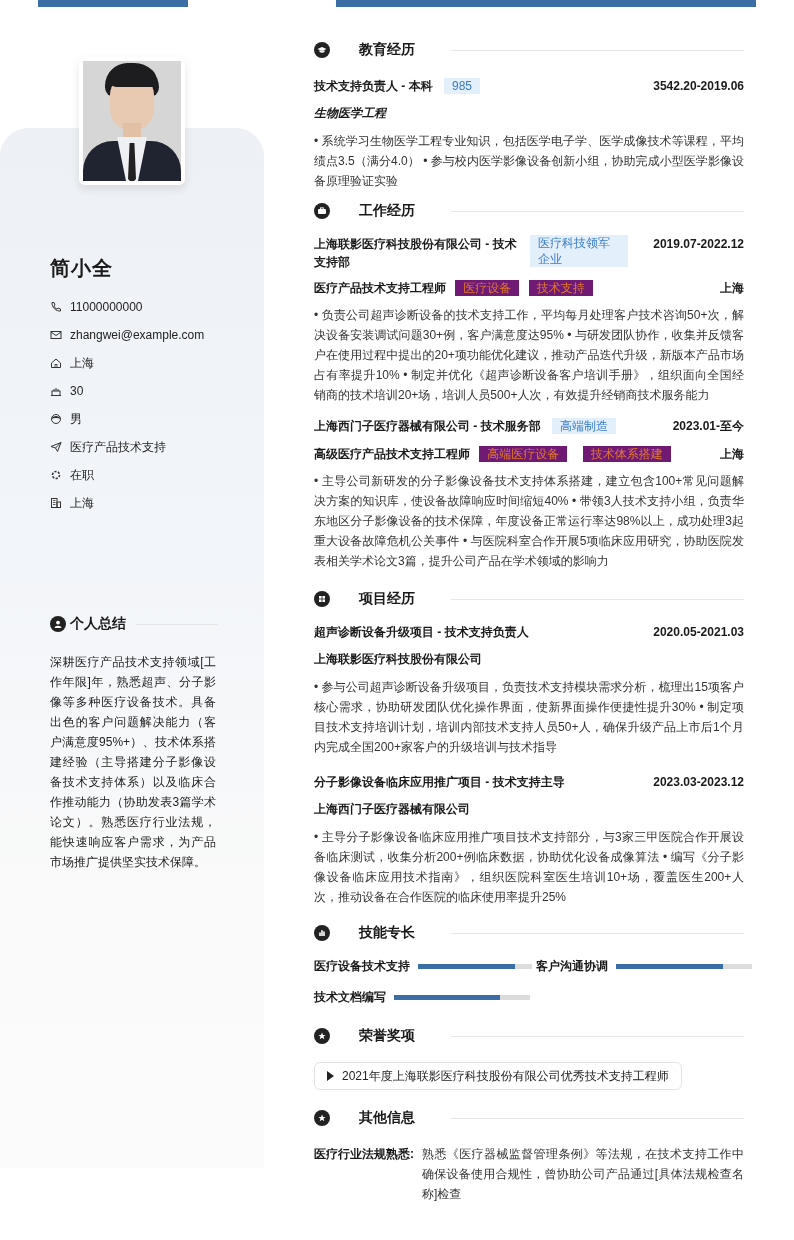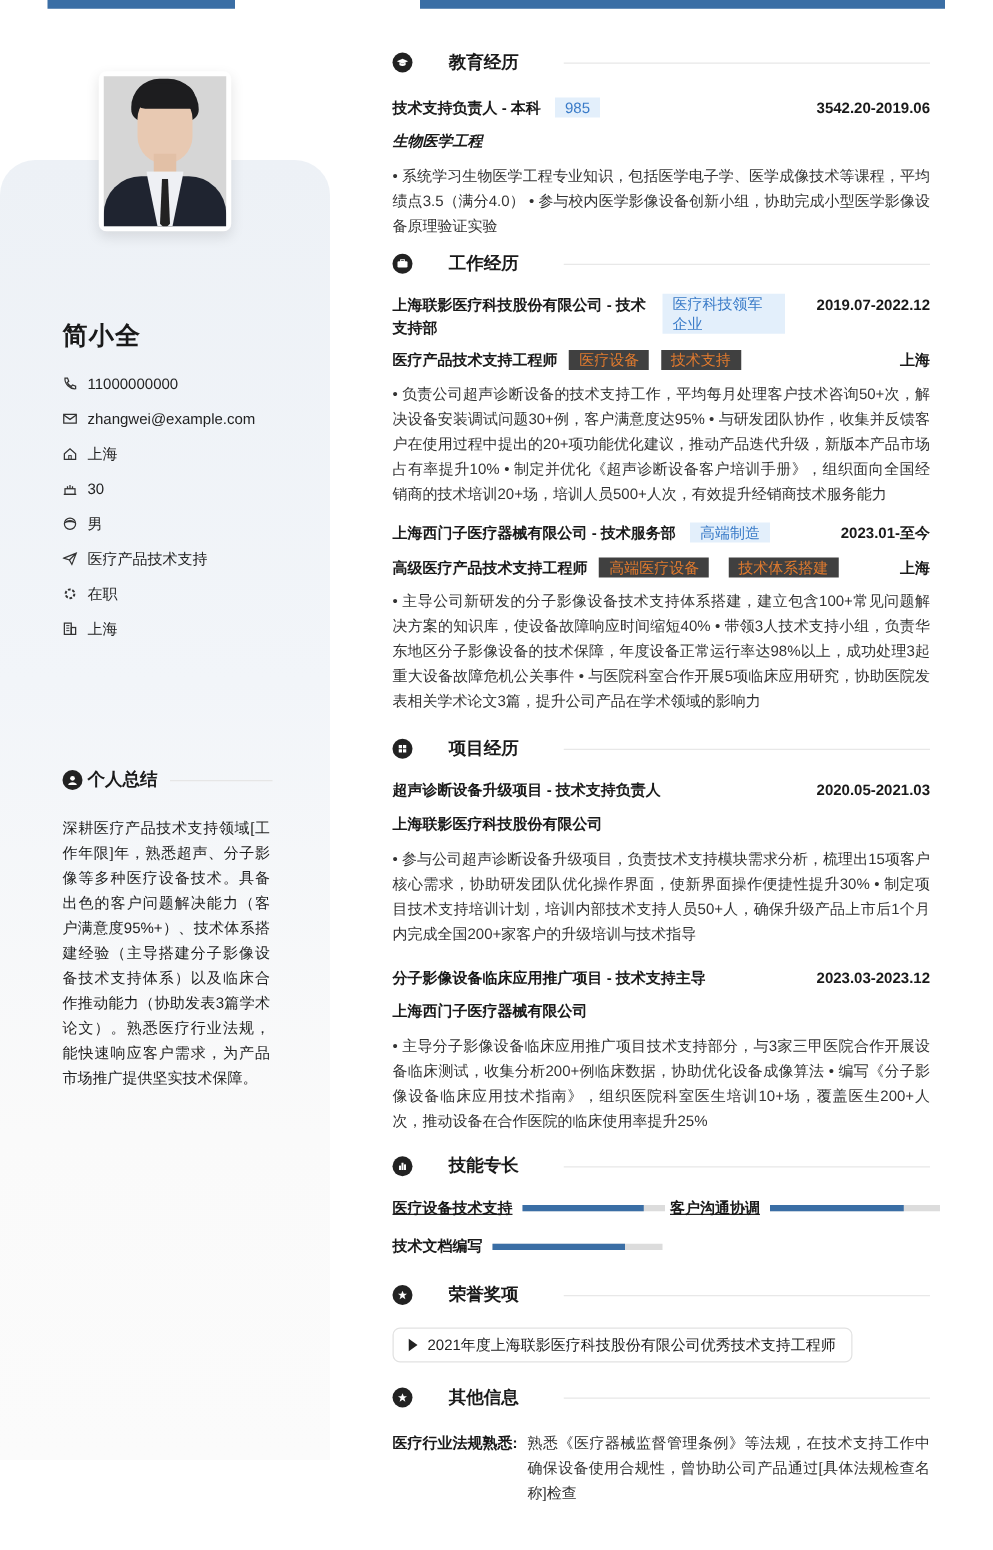--- a/index.html
+++ b/index.html
@@ -42,21 +42,21 @@
   .sec-title { display: flex; align-items: center; height: 24px; gap: 24px; }
   .sec-title .t { font-size: 14px; font-weight: bold; color: #1a1a1a; margin-left: 5px; white-space: nowrap; }
   .sec-title .line { flex: 1; height: 1px; background: #e8e8e8; margin-left: 12px; }
 
   .row { display: flex; justify-content: space-between; align-items: flex-start; font-size: 12px; }
   .bold { font-weight: bold; color: #1a1a1a; }
   .date { font-weight: bold; color: #1a1a1a; white-space: nowrap; }
   .para { font-size: 12px; line-height: 20px; color: #333; text-align: justify; }
 
   .tag-blue { display: inline-block; background: #e3effb; color: #3a7bc8; font-size: 12px; padding: 0 8px; line-height: 16px; font-weight: normal; }
-  .tag-orange { display: inline-block; background: #404040; color: #e07a2e; font-size: 12px; padding: 0 8px; line-height: 16px; font-weight: normal; margin-left: 6px; }
+  .tag-orange { display: inline-block; background: #701a75; color: #e07a2e; font-size: 12px; padding: 0 8px; line-height: 16px; font-weight: normal; margin-left: 6px; }
 
   .skill-row { display: flex; align-items: center; font-size: 12px; font-weight: bold; color: #1a1a1a; }
   .bar { height: 5px; background: #dcdcdc; position: relative; margin-left: 8px; }
   .bar .fill { position: absolute; left: 0; top: 0; height: 5px; background: #3a6ea5; }
 
   .award-box { display: inline-flex; align-items: center; border: 1px solid #e2e2e2; border-radius: 6px; height: 28px; padding: 0 12px 0 12px; font-size: 12px; color: #222; }
   .award-box .tri { width: 0; height: 0; border-top: 5px solid transparent; border-bottom: 5px solid transparent; border-left: 7px solid #222; margin-right: 8px; }
 </style>
 </head>
 <body>
@@ -272,21 +272,21 @@
         <svg viewBox="0 0 10 10">
           <rect x="2.2" y="4.5" width="1.6" height="3.5" fill="#fff"></rect>
           <rect x="4.2" y="2.2" width="1.6" height="5.8" fill="#fff"></rect>
           <rect x="6.2" y="3.5" width="1.6" height="4.5" fill="#fff"></rect>
         </svg>
       </span>
     <span class="t">技能专长</span>
     <span class="line"></span>
   </div>
 
-  <div style="margin-top:12px; display:flex; width:440px;text-decoration:underline;">
+  <div style="margin-top:12px; display:flex; width:440px;">
     <div class="skill-row" style="height:18px;">
       <span>医疗设备技术支持</span>
       <div class="bar" style="width:114px; margin-left:8px;">
           <div class="fill" id="fill0" style="width: 85%;"></div>
         </div>
     </div>
     <div class="skill-row" style="height:18px; margin-left:4px;">
       <span>客户沟通协调</span>
       <div class="bar" style="width:136px; margin-left:8px;">
           <div class="fill" id="fill1" style="width: 79%;"></div>

